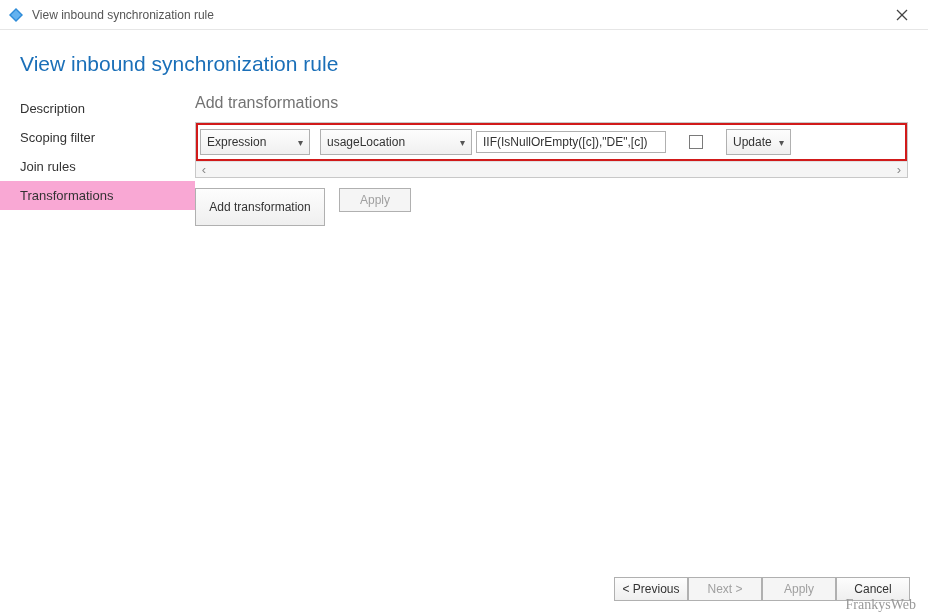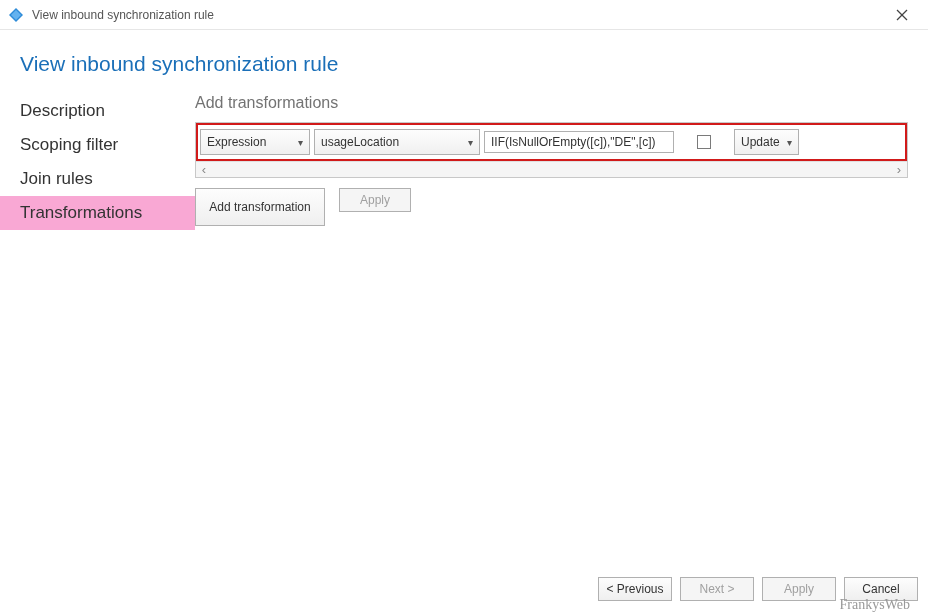--- a/index.html
+++ b/index.html
@@ -42,21 +42,21 @@
       align-items: flex-start;
     }
     .sidebar {
       width: 195px;
       padding-left: 20px;
       padding-top: 0px;
     }
     .nav-item {
       padding: 7px 10px 7px 0;
       cursor: pointer;
-      font-size: 17px;
+      font-size: 13px;
       color: #333;
     }
     .nav-item.selected {
       background: #f9a8d4;
       margin-left: -20px;
       padding-left: 20px;
     }
     .main {
       flex: 1;
       padding-right: 20px;
@@ -101,21 +101,21 @@
       display: flex; align-items: center;
       padding: 12px 6px;
       font-size: 12px;
       position: relative;
       cursor: pointer;
     }
     .dd .dd-arrow {
       position: absolute; right: 6px; top: 50%; transform: translateY(-50%);
     }
     .dd-flow  { width: 110px; }
-    .dd-target{ width: 166px; }
+    .dd-target{ width: 152px; margin-left: 6px; }
     .dd-merge { width: 65px; }
     .txt {
       border: 1px solid #b0b0b0;
       height: 22px;
       background: #fff;
       padding: 0 6px;
       font-size: 12px;
       line-height: 20px;
       width: 190px;
       overflow: hidden; white-space: nowrap;
@@ -156,29 +156,28 @@
       display: inline-flex; align-items: center; justify-content: center;
     }
     .btn.small { min-width: 72px; height: 24px; }
     .btn.disabled {
       color: #a0a0a0;
       background: #f5f5f5;
       cursor: default;
     }
     .footer {
       position: absolute;
-      bottom: 14px; right: 10px;
-      display: flex;
-      gap: 8px;
+      bottom: 14px; right: 18px;
+      display: flex;
       align-items: flex-end;
     }
     .footer .btn { min-width: 74px; height: 24px; }
     .watermark {
       position: absolute;
-      bottom: 2px; right: 18px;
+      bottom: 2px; right: 12px;
       color: #999;
       font-size: 14px;
       font-family: Georgia, serif;
       pointer-events: none;
     }
     .chev { font-size: 10px; color: #555; }
   </style>
 </head>
 <body>
 

